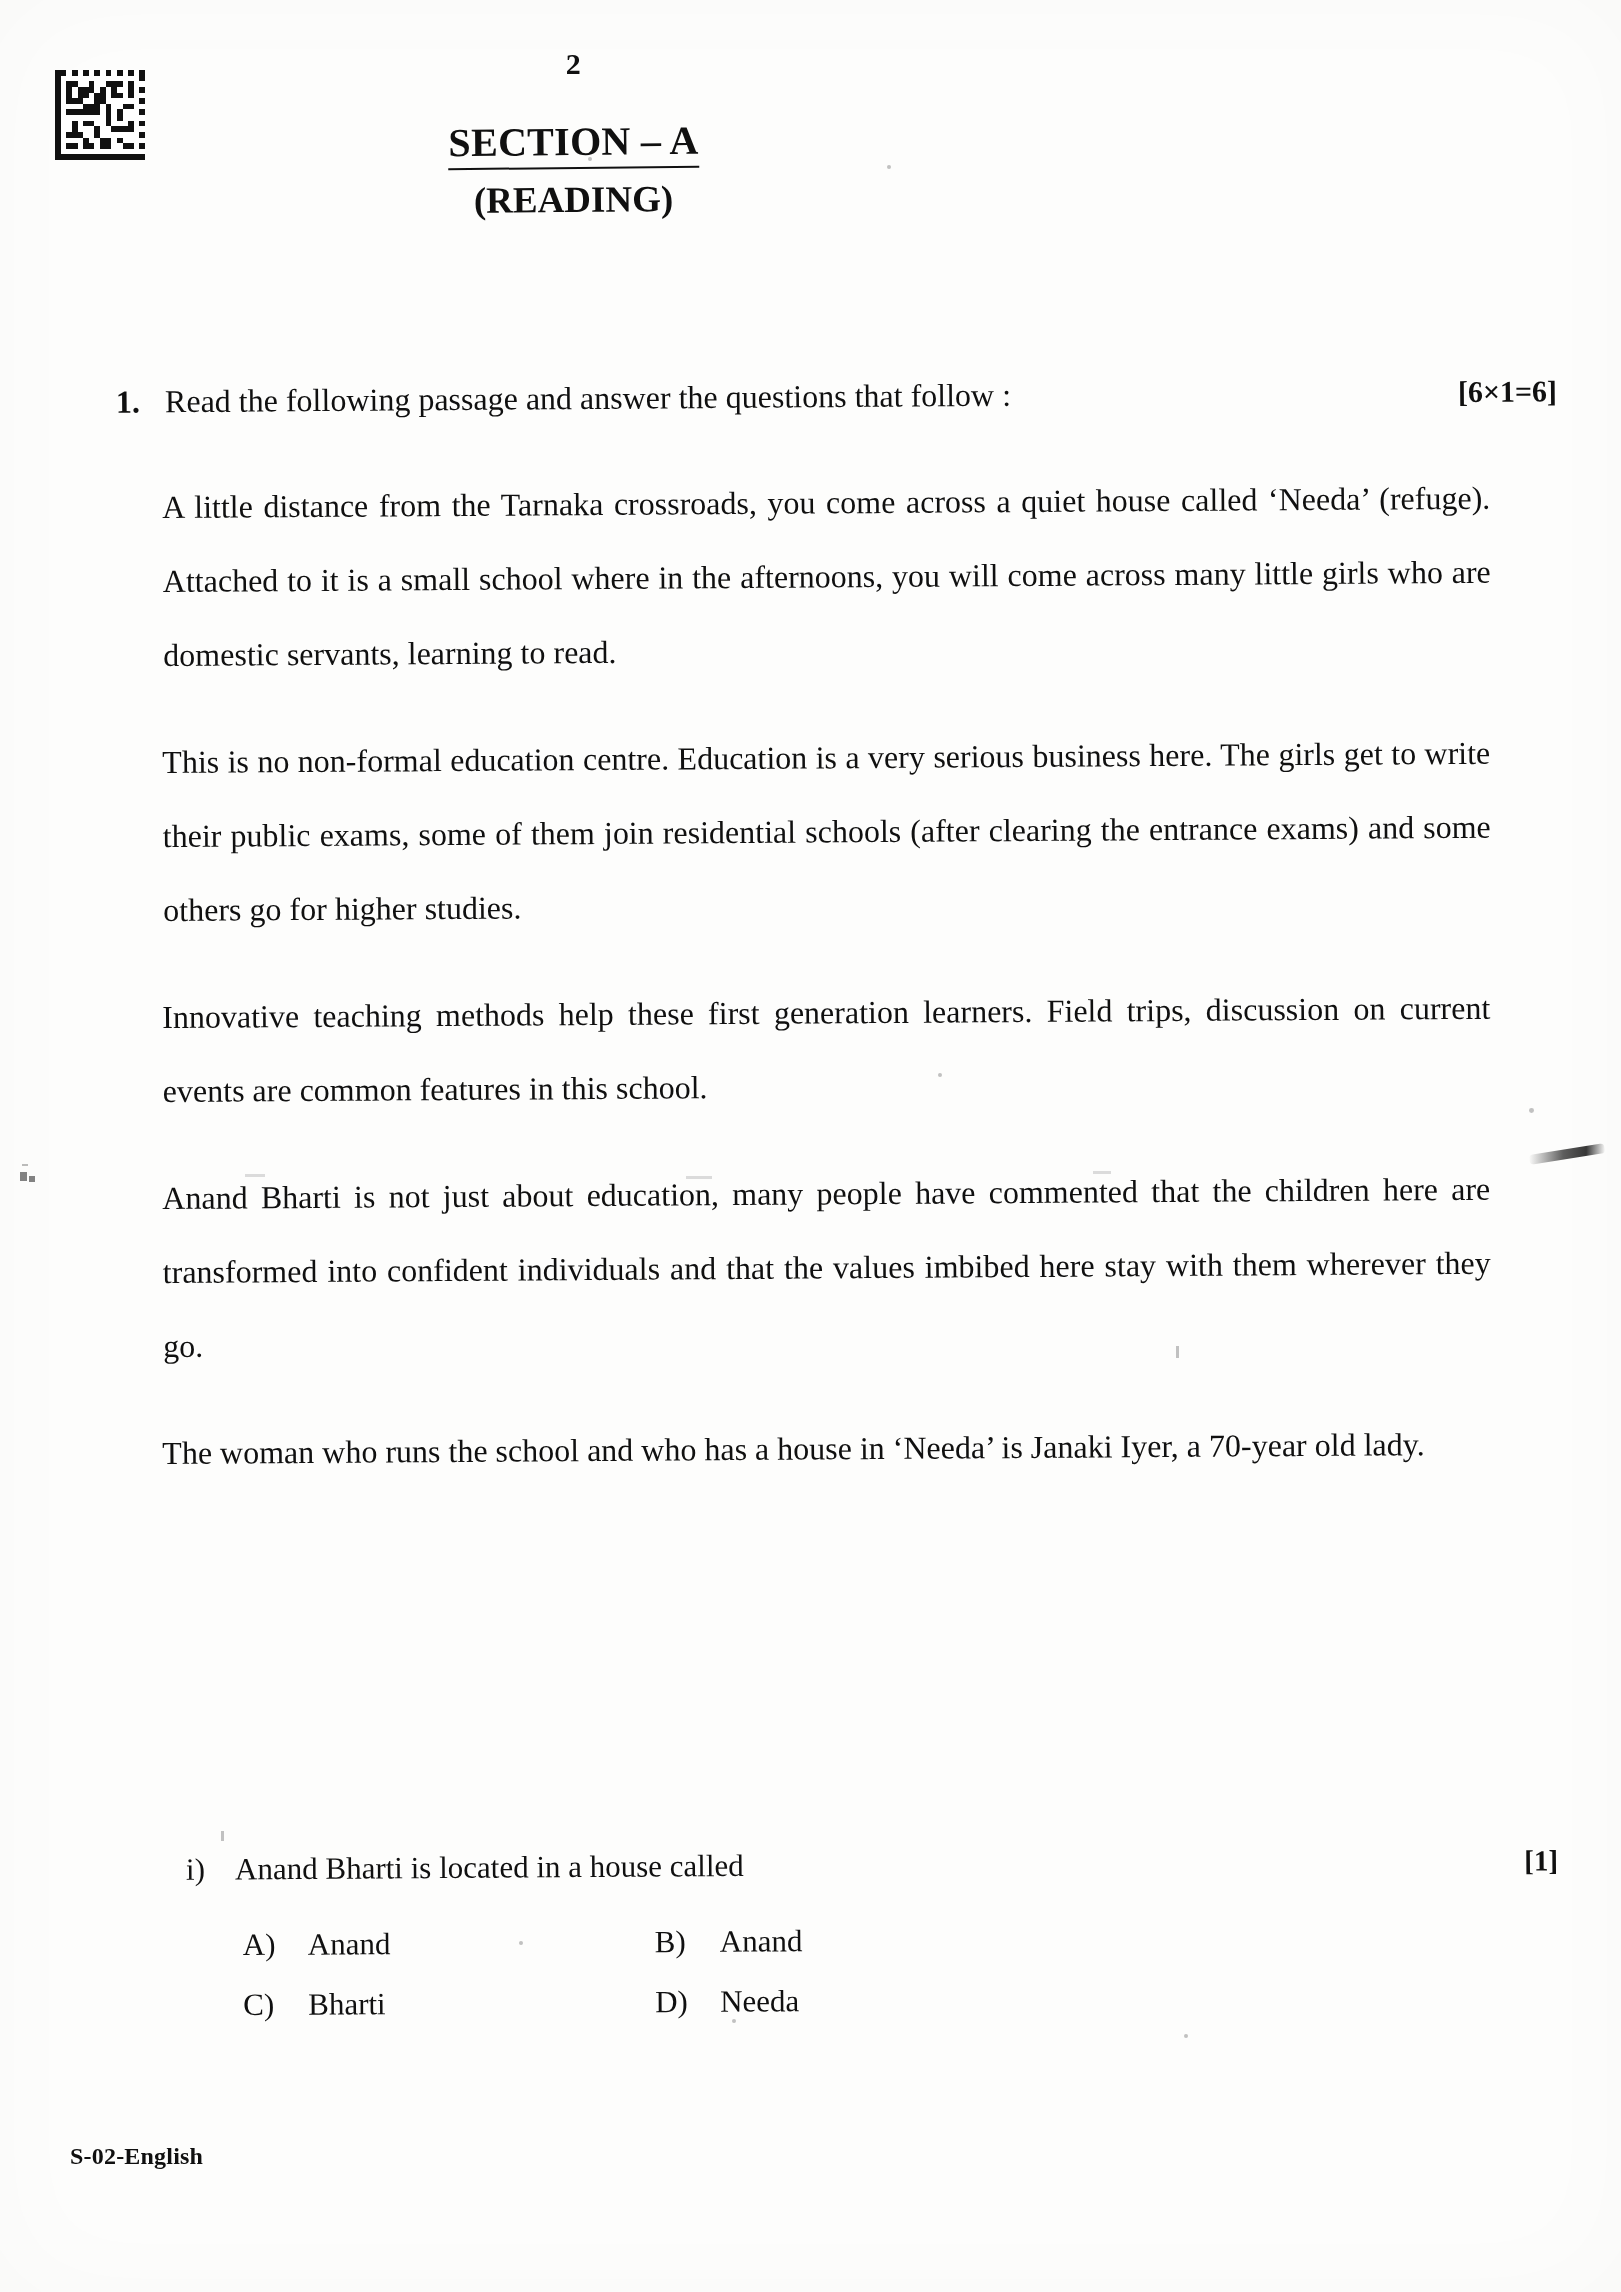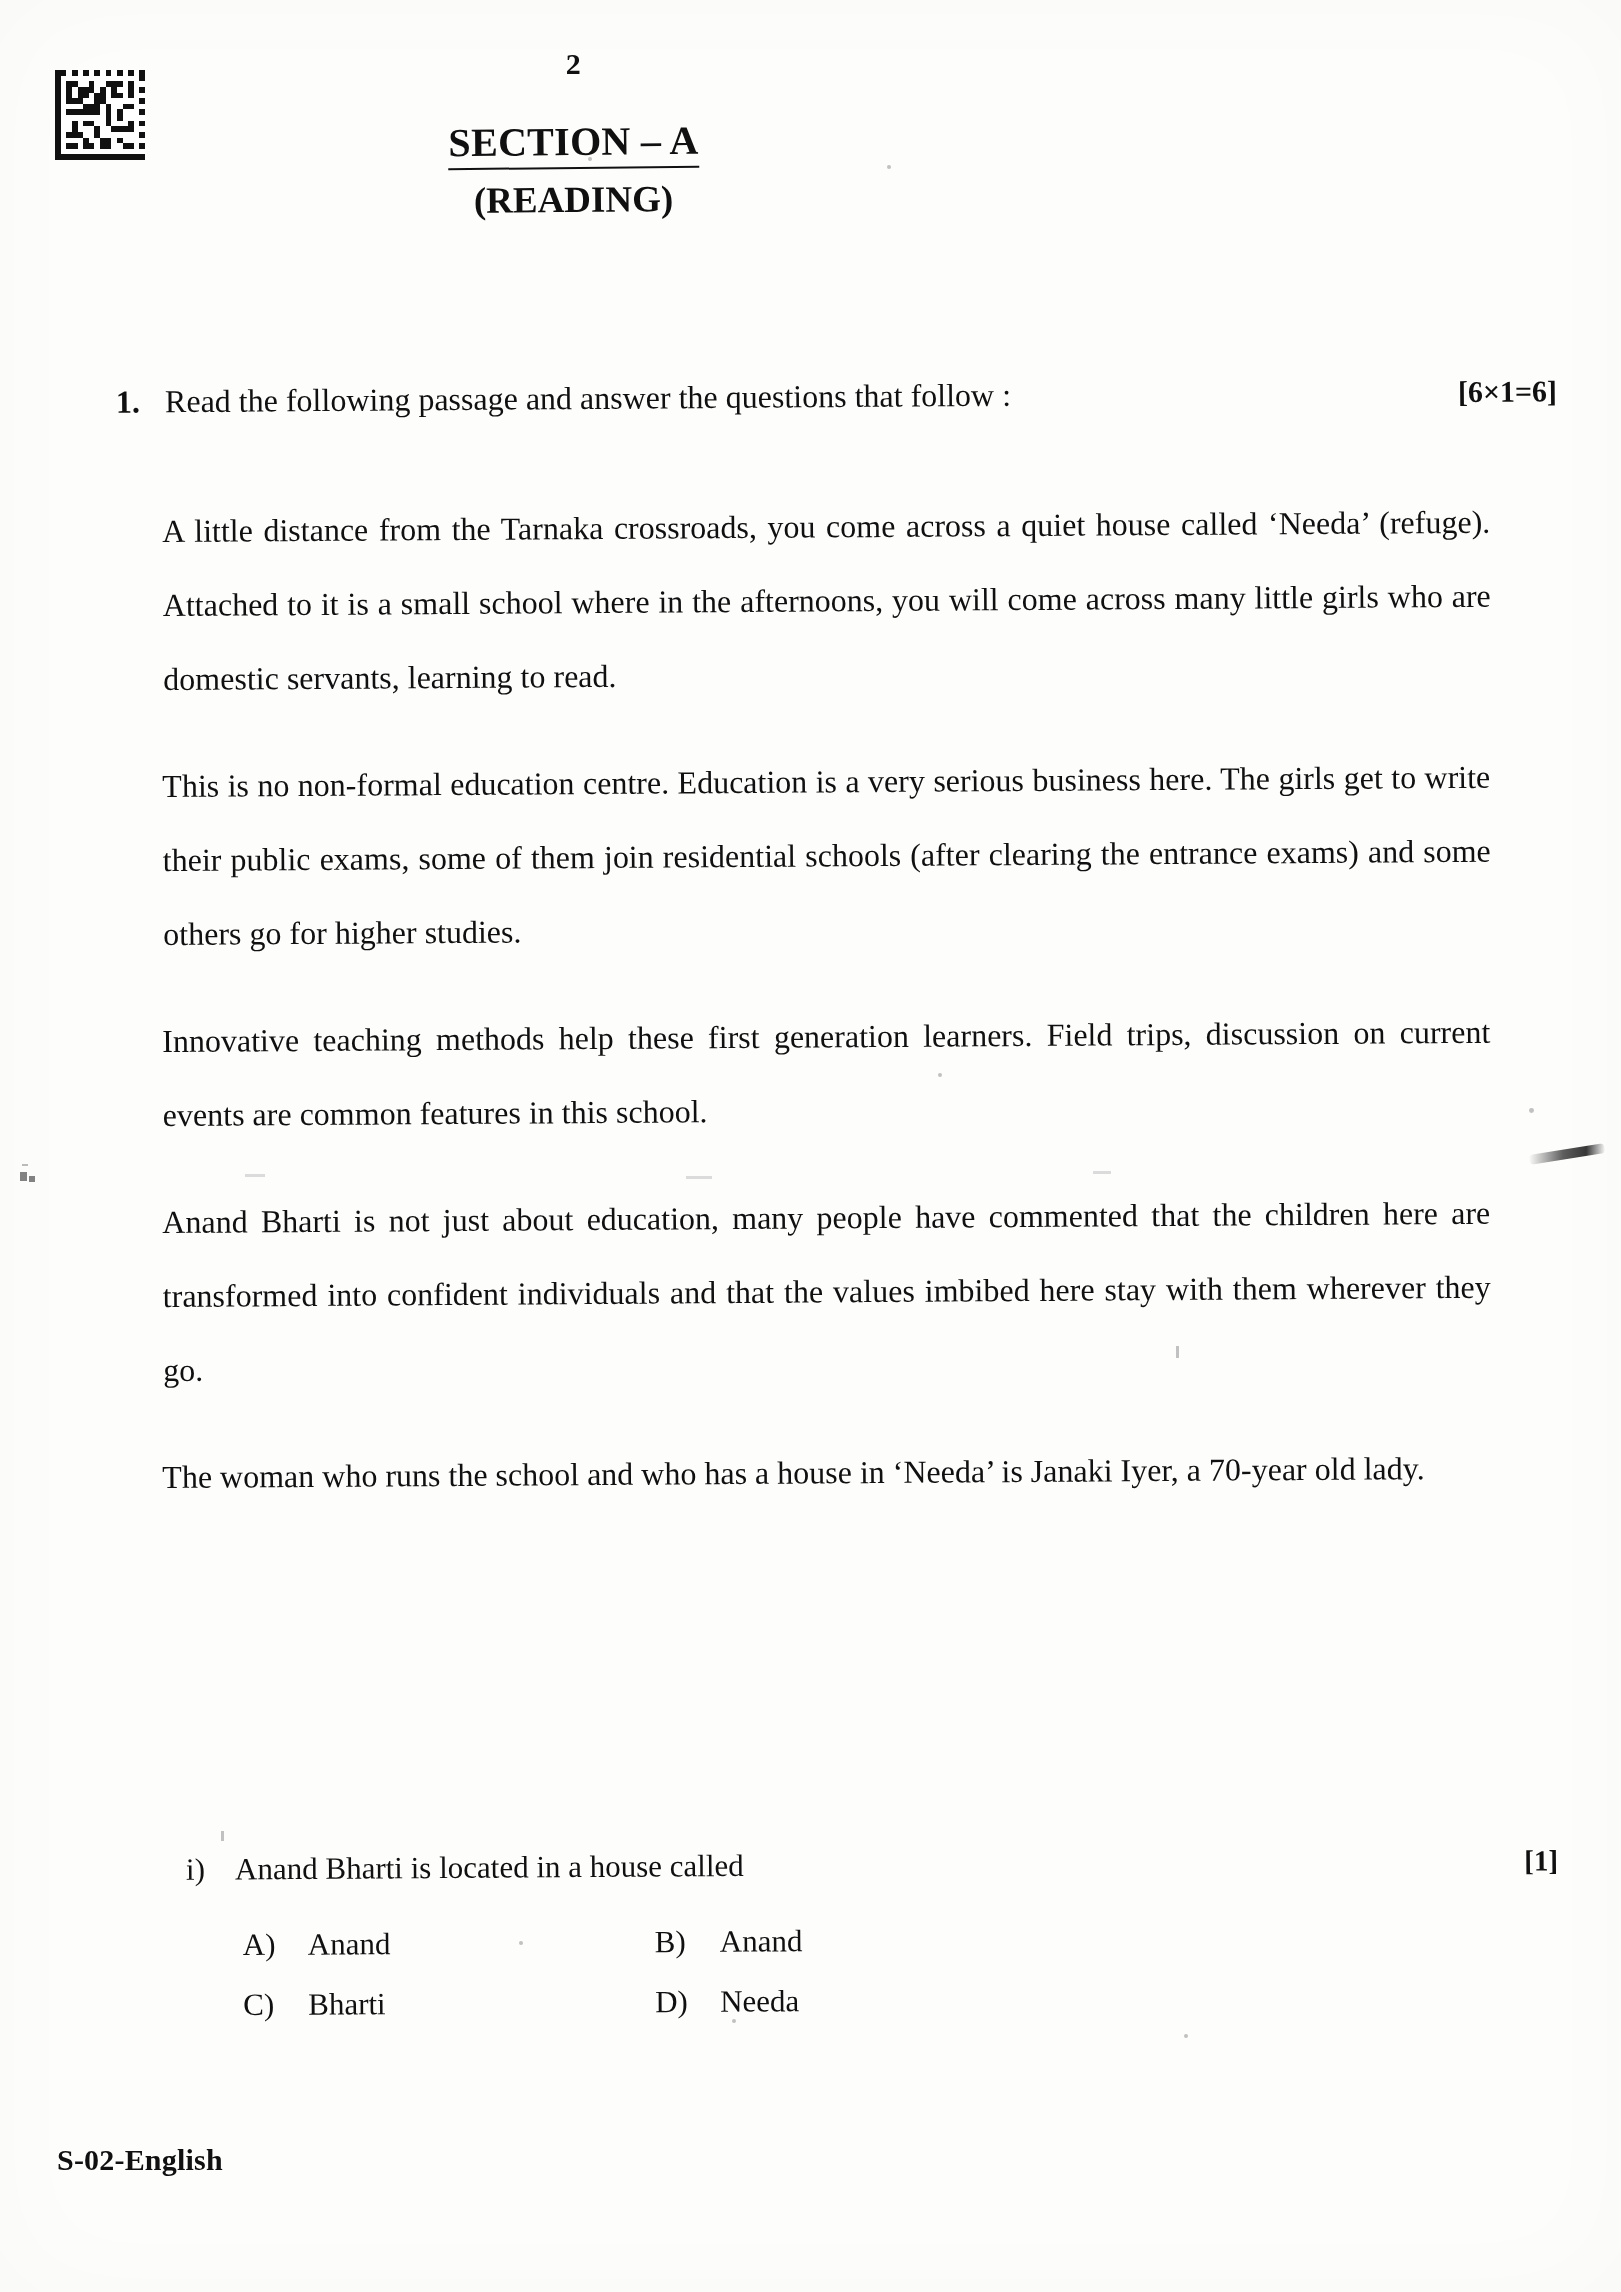--- a/index.html
+++ b/index.html
@@ -94,21 +94,21 @@
     font-size: 30px;
     font-weight: bold;
     flex: 0 0 auto;
     padding-left: 39px;
   }
 
   
   .passage {
     position: absolute;
     left: 162px;
-    top: 494px;
+    top: 470px;
     width: 1328px;
   }
   .para {
     font-size: 32px;
     line-height: 74px;
     text-align: justify;
     text-justify: inter-word;
     margin: 0 0 33px 0;
     transform: rotate(-0.4deg);
     transform-origin: left top;
@@ -145,23 +145,23 @@
     align-items: baseline;
     font-size: 31px;
   }
   .opt-a, .opt-c { flex: 0 0 412px; }
   .opt-key { flex: 0 0 65px; }
   .opt-val { flex: 1 1 auto; }
 
   
   .footer {
     position: absolute;
-    left: 57px;
+    left: 70px;
     top: 2143px;
-    font-size: 30px;
+    font-size: 24px;
     font-weight: bold;
     letter-spacing: 0.2px;
   }
 
   
   .speck {
     position: absolute;
     background: #5a5a5a;
     opacity: 0.75;
     pointer-events: none;

